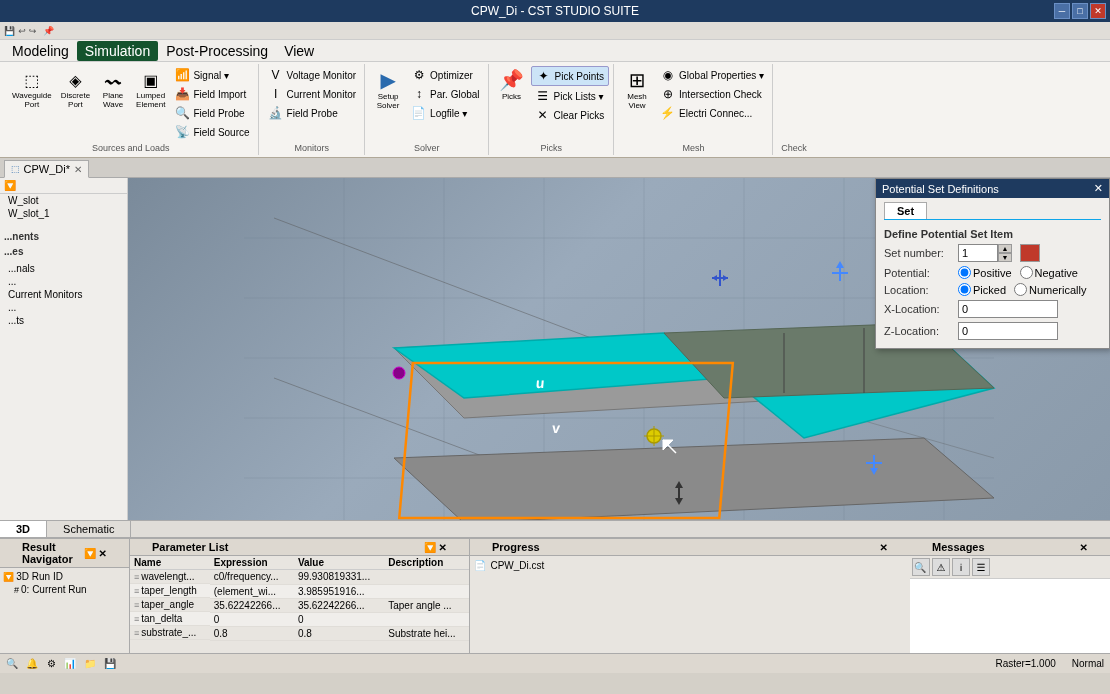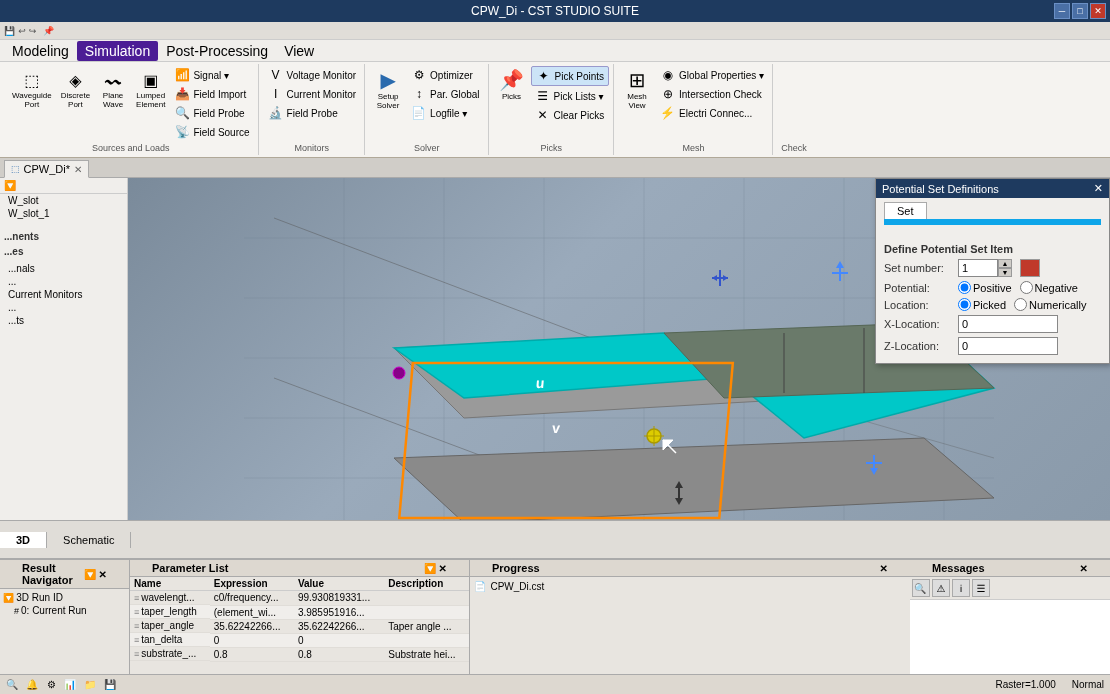--- a/index.html
+++ b/index.html
@@ -42,21 +42,21 @@
       padding: 0 4px;
       border-bottom: 1px solid #ccc;
     }
     .menu-item {
       padding: 2px 8px;
       font-size: 14px;
       cursor: pointer;
       border-radius: 2px;
     }
     .menu-item:hover, .menu-item.active { background: #cce4f7; }
-    .menu-item.active { background: #4c1d95; color: white; }
+    .menu-item.active { background: #14532d; color: white; }
 
     
     .ribbon {
       background: #f5f3f0;
       border-bottom: 1px solid #b0a898;
       display: flex;
       flex-direction: column;
     }
     .ribbon-content {
       display: flex;
@@ -147,21 +147,21 @@
       position: relative;
       overflow: hidden;
     }
 
     
     .view-tabs {
       display: flex;
       background: #e0ddd8;
       border-top: 1px solid #aaa;
       border-bottom: 1px solid #aaa;
-      height: 39px;
+      height: 18px;
       align-items: center;
     }
     .view-tab {
       padding: 2px 16px;
       font-size: 11px;
       cursor: pointer;
       border-right: 1px solid #aaa;
     }
     .view-tab.active {
       background: white;
@@ -240,22 +240,23 @@
       font-size: 11px;
       display: flex;
       align-items: center;
       justify-content: space-between;
     }
     .dialog-body {
       padding: 4px 8px;
     }
     .dialog-tabs {
       display: flex;
-      border-bottom: 6px solid #0ea5e9;
-      margin-bottom: 18px;
+      border-bottom: 1px solid #0ea5e9;
+      margin-bottom: 8px;
+      font-weight: bold;
     }
     .dialog-tab {
       padding: 2px 12px;
       font-size: 11px;
       cursor: pointer;
       background: #ddd8d0;
       border: 1px solid #aaa;
       border-bottom: none;
       margin-right: 2px;
     }

